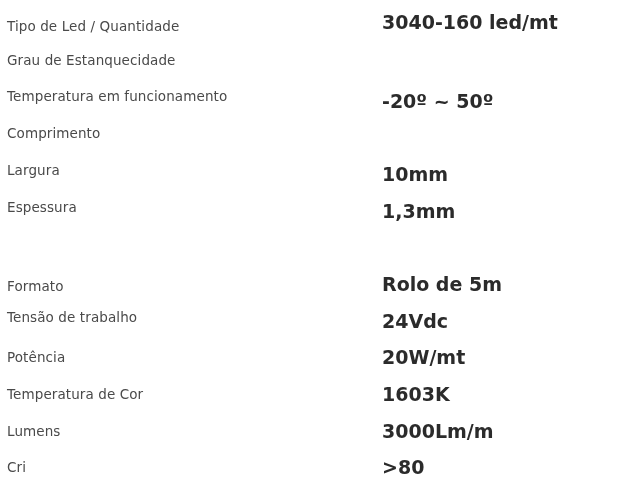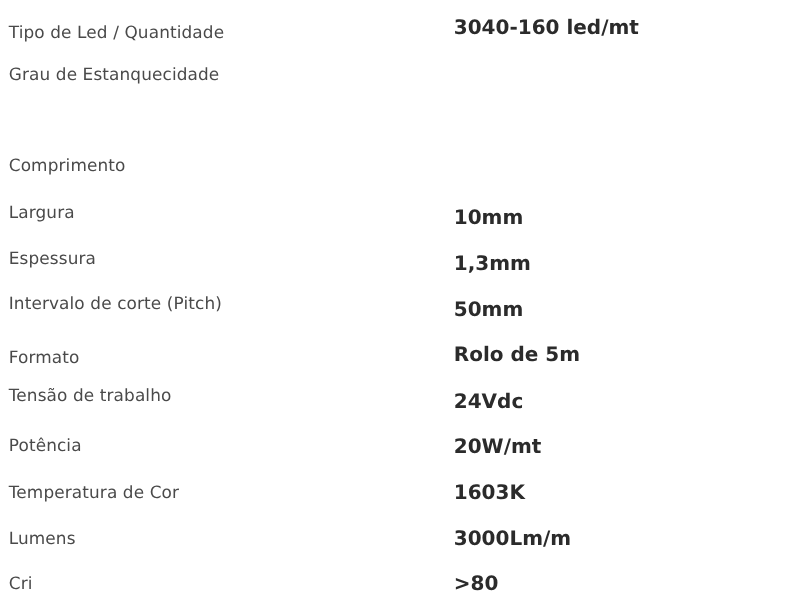--- a/index.html
+++ b/index.html
@@ -28,62 +28,62 @@
       top: 0;
       font-size: 13.5px;
       color: #4a4a4a;
       font-weight: normal;
       white-space: nowrap;
       line-height: 20px;
       letter-spacing: 0.1px;
     }
     .spec-value {
       position: absolute;
-      left: 363px;
+      left: 382px;
       top: 0;
-      font-size: 16px;
+      font-size: 19px;
       color: #2b2b2b;
       font-weight: bold;
       white-space: nowrap;
       line-height: 20px;
     }
   </style>
 </head>
 <body>
 
 <div class="spec-table">
 
   <div class="spec-row">
     <span class="spec-label" style="top:16px">Tipo de Led / Quantidade</span>
     <span class="spec-value" style="top:12px">3040-160 led/mt</span>
   </div>
 
   <div class="spec-row">
     <span class="spec-label" style="top:50px">Grau de Estanquecidade</span>
   </div>
 
+  <div class="spec-row">
+    <span class="spec-label" style="top:86px">Temperatura em funcionamento</span>
+    <span class="spec-value" style="top:91px">-20º ~ 50º</span>
+  </div>
 
   <div class="spec-row">
     <span class="spec-label" style="top:123px">Comprimento</span>
   </div>
 
   <div class="spec-row">
     <span class="spec-label" style="top:160px">Largura</span>
     <span class="spec-value" style="top:164px">10mm</span>
   </div>
 
   <div class="spec-row">
     <span class="spec-label" style="top:197px">Espessura</span>
     <span class="spec-value" style="top:201px">1,3mm</span>
   </div>
 
-  <div class="spec-row">
-    <span class="spec-label" style="top:233px">Intervalo de corte (Pitch)</span>
-    <span class="spec-value" style="top:238px">50mm</span>
-  </div>
 
   <div class="spec-row">
     <span class="spec-label" style="top:276px">Formato</span>
     <span class="spec-value" style="top:274px">Rolo de 5m</span>
   </div>
 
   <div class="spec-row">
     <span class="spec-label" style="top:307px">Tensão de trabalho</span>
     <span class="spec-value" style="top:311px">24Vdc</span>
   </div>

